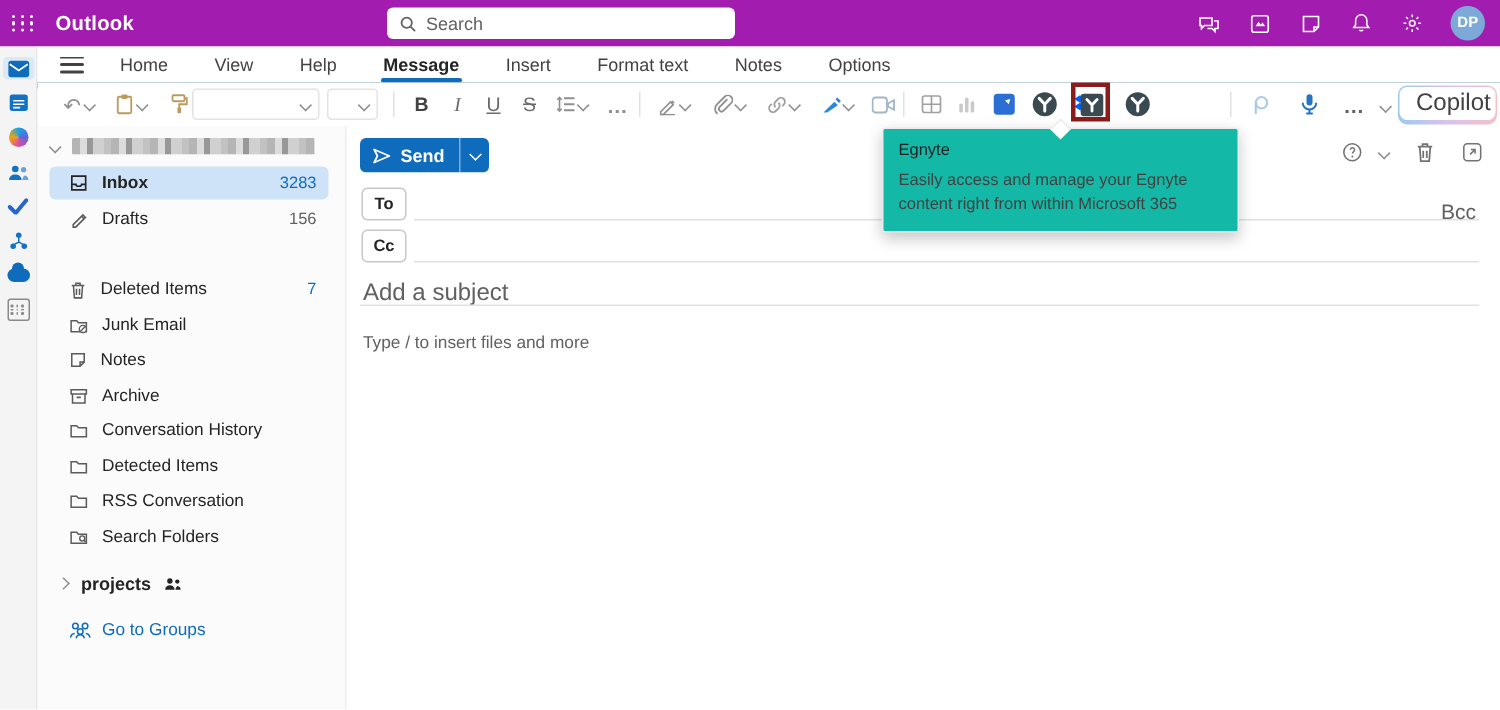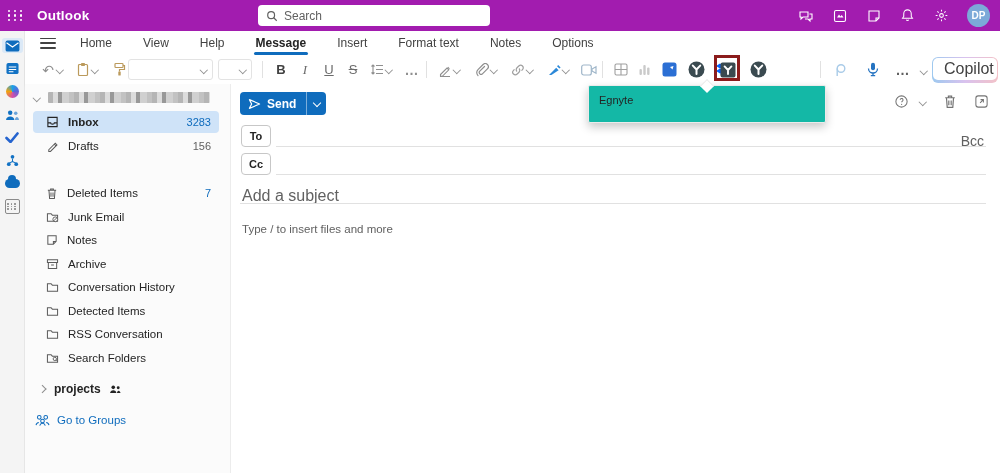--- a/index.html
+++ b/index.html
@@ -74,21 +74,21 @@
                       repeating-linear-gradient(0deg,rgba(255,255,255,.35) 0 3px,rgba(0,0,0,.08) 3px 6px)}
   .srow{position:absolute;left:8px;width:186px;height:22px;display:flex;align-items:center;padding:0 8px 0 13px;
         box-sizing:border-box;border-radius:4px;cursor:pointer;gap:9px}
   .srow.selected{background:#cfe3f8}
   .slabel{font-size:11.5px;color:#242424;flex:1;white-space:nowrap}
   .srow.selected .slabel{font-weight:bold}
   .scount{font-size:11px;color:#616161}
   .scount.blue{color:#0f6cbd;font-weight:normal}
   .projrow{position:absolute;left:8px;top:298px;display:flex;align-items:center;gap:8px;cursor:pointer;padding-left:5px}
   .projrow span{font-size:12px;font-weight:bold;color:#242424}
-  .groups{position:absolute;left:10px;top:330px;display:flex;align-items:center;gap:7px;cursor:pointer}
+  .groups{position:absolute;left:21px;top:330px;display:flex;align-items:center;gap:7px;cursor:pointer}
   .groups span{font-size:11.5px;color:#0f6cbd}
 
   
   .compose{position:absolute;left:230px;top:84px;width:770px;height:389px;background:#fff;border-left:1px solid #ececec}
   .send{position:absolute;left:9px;top:8px;height:23px;display:flex;border-radius:4px;overflow:hidden;cursor:pointer}
   .send-main{background:#0f6cbd;color:#fff;font-size:12px;font-weight:bold;display:flex;align-items:center;gap:6px;padding:0 10px 0 8px}
   .send-chev{background:#0f6cbd;border-left:1px solid rgba(255,255,255,.45);width:19px;display:flex;align-items:center;justify-content:center}
   .send-chev i{width:5px;height:5px;border-right:1.4px solid #fff;border-bottom:1.4px solid #fff;transform:rotate(45deg);margin-top:-2px}
   .hd-icons{position:absolute;right:12px;top:9px;display:flex;align-items:center;gap:15px}
   .hd-ic{width:16px;height:16px;display:flex;align-items:center;justify-content:center;cursor:pointer}
@@ -537,13 +537,14 @@
   <div class="fieldline" style="left:45px;right:15px;top:90px"></div>
 
   <div class="subject">Add a subject</div>
   <div class="fieldline" style="left:9px;right:15px;top:119px"></div>
 
   <div class="bodyph">Type / to insert files and more</div>
 </div>
 
 <div class="tooltip">
   <div class="tt-title">Egnyte</div>
+  <div class="tt-desc">Easily access and manage your Egnyte content right from within Microsoft 365</div>
 </div>
 
 </body></html>

